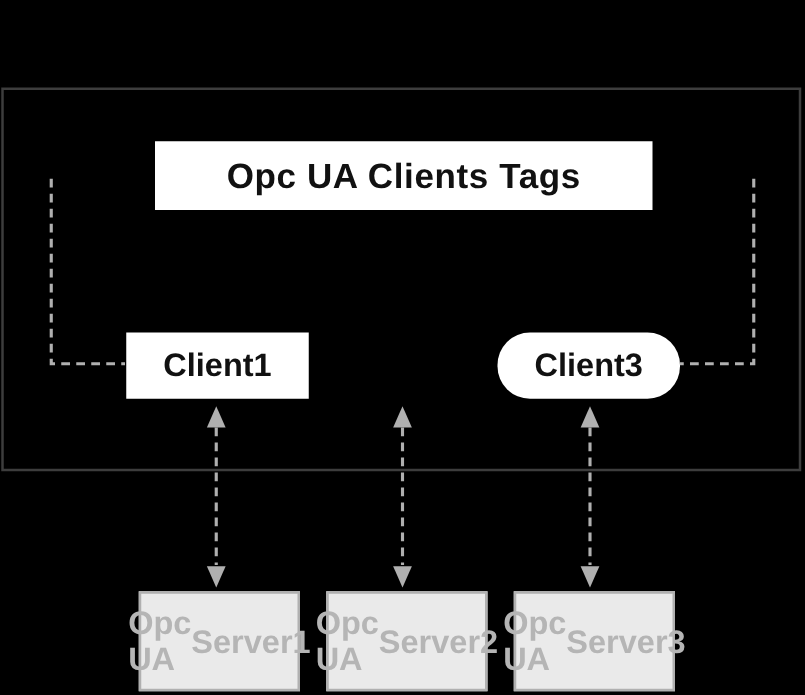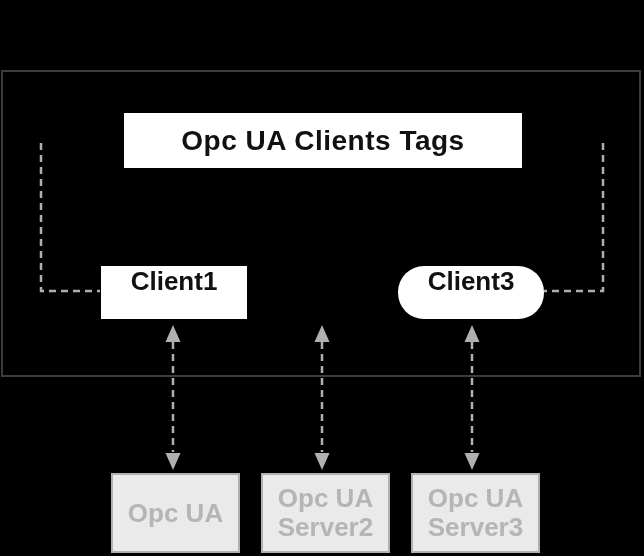--- a/index.html
+++ b/index.html
@@ -44,34 +44,34 @@
     stroke-dasharray: 7 5;
   }
   .arrowhead {
     fill: var(--dashed-line, #b0b0b0);
     stroke: none;
   }
   .client-box {
     position: absolute;
     top: 266px; height: 53px;
     background: var(--client-box-fill, #fff);
-    display: flex; align-items: flex-start; justify-content: center;
+    display: flex; align-items: center; justify-content: center;
     font-weight: bold; font-size: 26px;
     color: var(--client-text, #111);
   }
   .c1 { left: 101px; width: 146px; }
   .c2 { left: 250px; width: 145px; }
   .c3 { left: 398px; width: 146px; border-radius: 26px; }
   .server-box {
     position: absolute;
     top: 473px; width: 129px; height: 80px;
     box-sizing: border-box;
     background: var(--server-fill, #eaeaea);
     border: 2.5px solid var(--server-border, #b0b0b0);
-    display: flex; flex-direction: column;
+    display: flex; 
     align-items: center; justify-content: center;
     font-weight: bold; font-size: 26px; line-height: 29px;
     color: var(--server-text, #b5b5b5);
   }
   .s1 { left: 111px; }
   .s2 { left: 261px; }
   .s3 { left: 411px; }
 </style>
 </head>
 <body>
@@ -107,20 +107,21 @@
 
   <div class="client-box c1">
     <span>Client1</span>
   </div>
   <div class="client-box c3">
     <span>Client3</span>
   </div>
 
   <div class="server-box s1">
     <span>Opc UA</span>
+    <span>Server1</span>
   </div>
   <div class="server-box s2">
     <span>Opc UA</span>
     <span>Server2</span>
   </div>
   <div class="server-box s3">
     <span>Opc UA</span>
     <span>Server3</span>
   </div>
 

